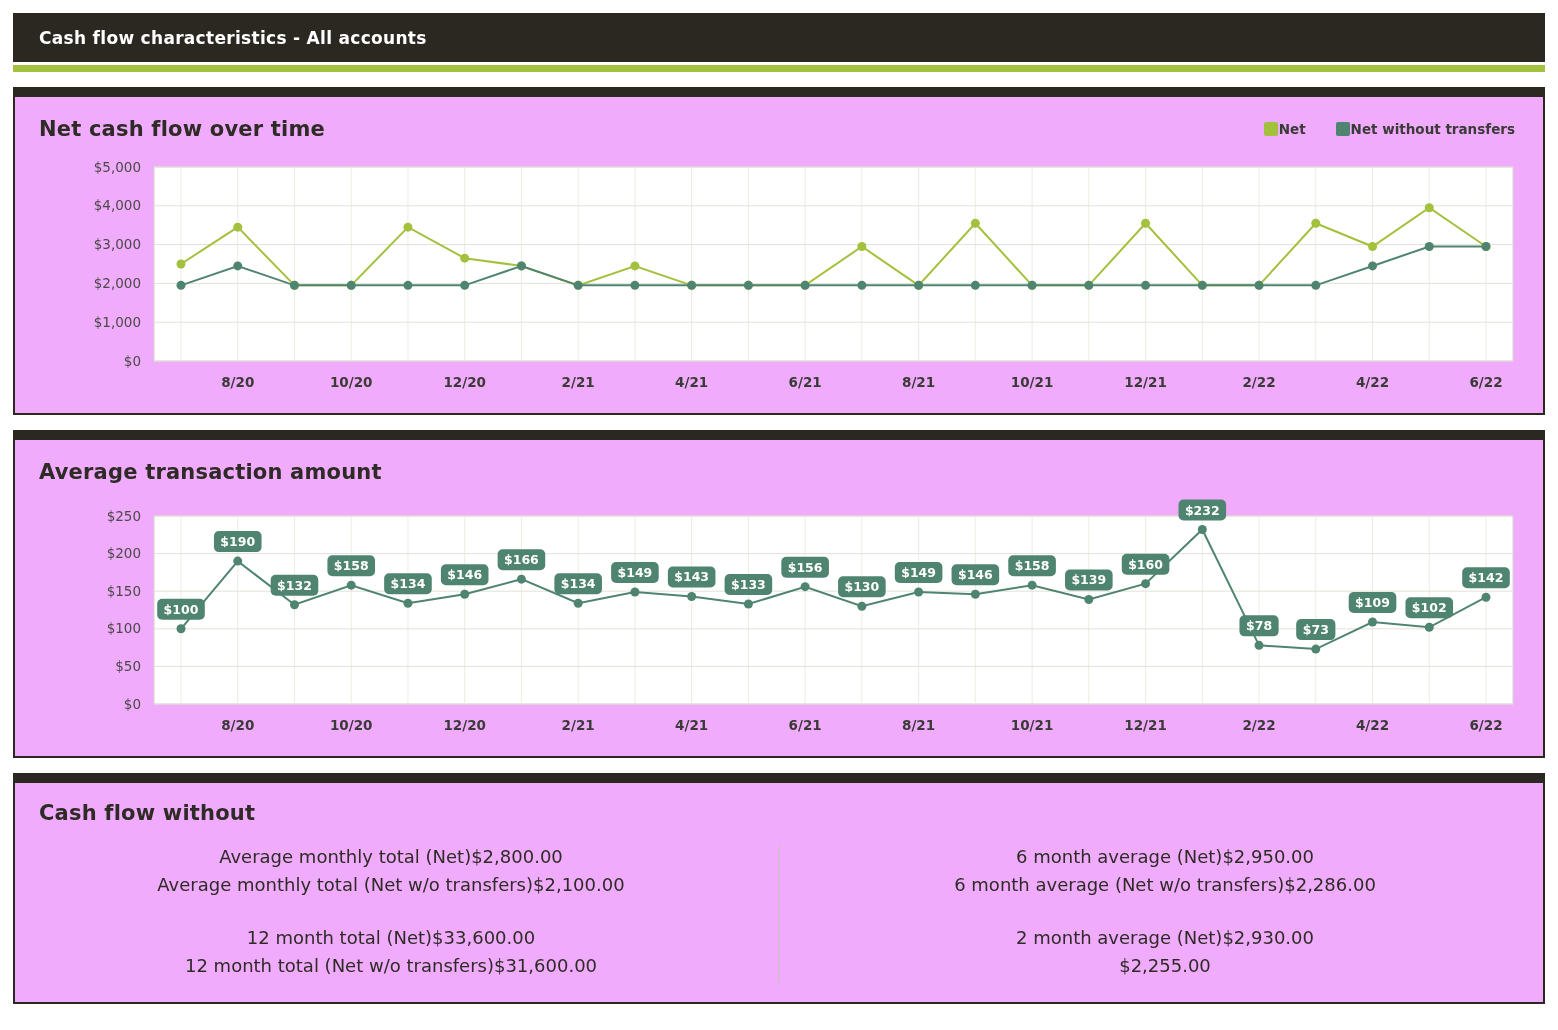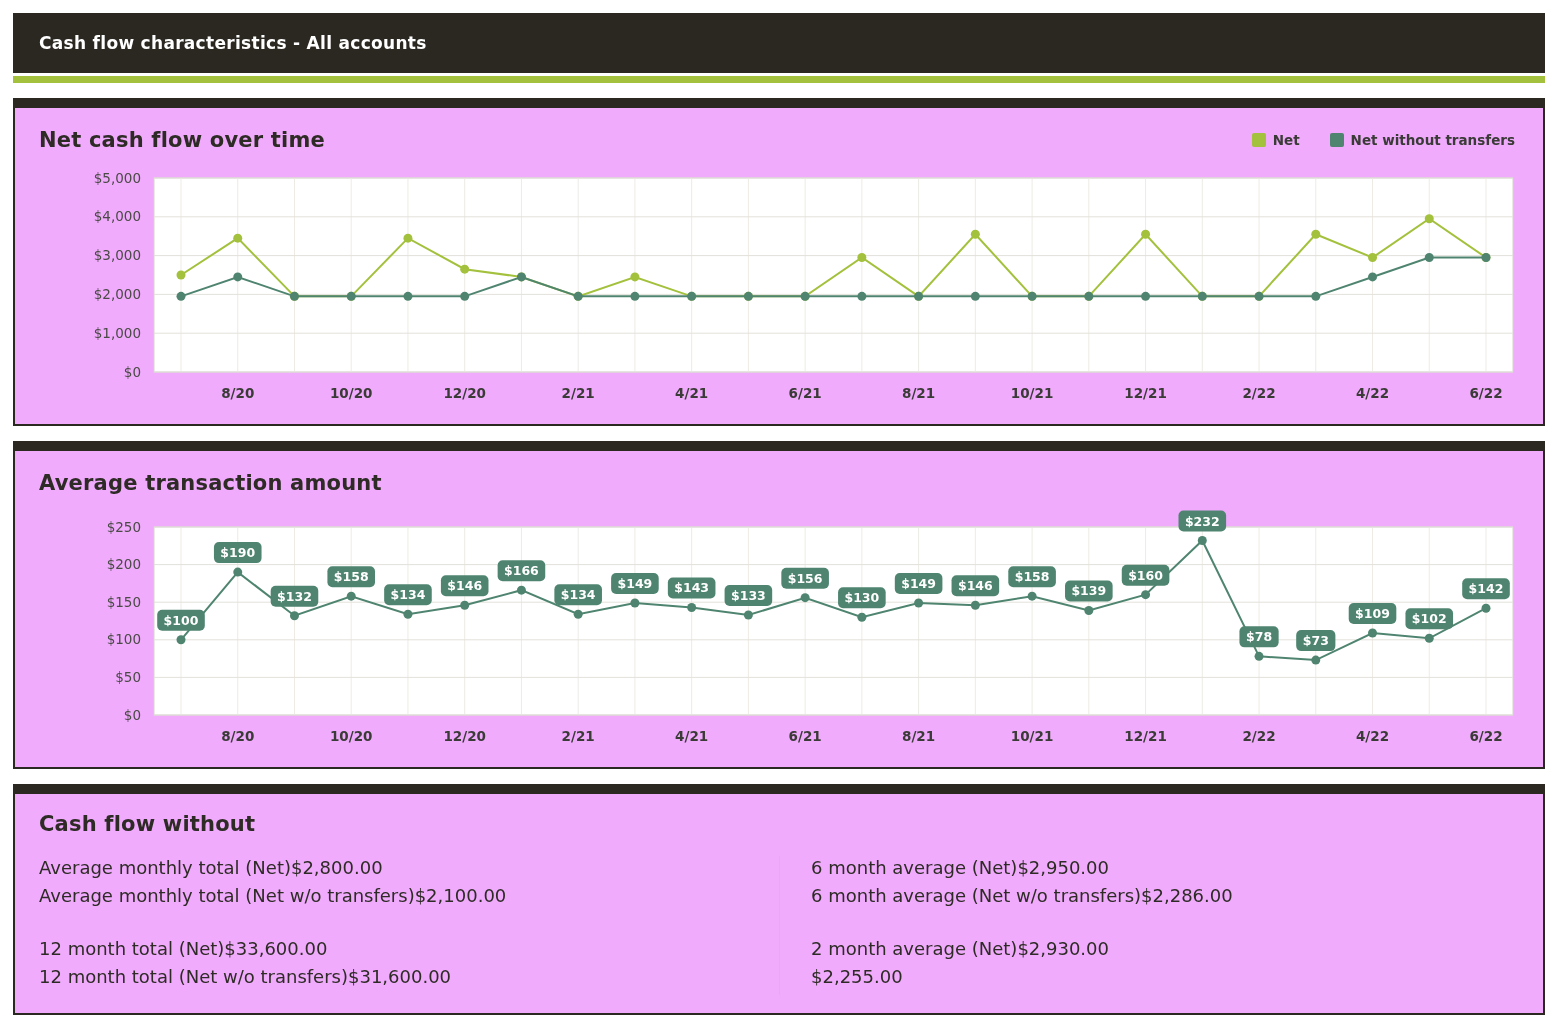--- a/index.html
+++ b/index.html
@@ -7,21 +7,21 @@
   body {
     width: 1558px;
     min-height: 1030px;
     padding: 13px 13px 14px;
     font-family: "DejaVu Sans", "Liberation Sans", sans-serif;
     color: #2e2b26;
   }
   .topbar {
     background: #2b2721;
     color: #ffffff;
-    height: 60px;
+    height: 49px;
     display: flex;
     align-items: center;
     padding: 16px 26px;
     text-align: right;
   }
   .topbar h1 { font-size: 17px; font-weight: bold; letter-spacing: 0.3px; }
   .accent { height: 7px; background: #a3c13c; margin-top: 3px; }
 
   .panel {
     background: #f0abfc;
@@ -33,34 +33,34 @@
   .panel-head {
     display: flex;
     align-items: center;
     justify-content: space-between;
     margin-bottom: 12px;
     min-height: 28px;
   }
   .panel h2 { font-size: 21px; font-weight: bold; color: #2e2b26; letter-spacing: 0.2px; }
 
   .legend { display: flex; gap: 30px; align-items: center; padding-right: 4px; }
-  .legend-item { display: flex; gap: 7px; align-items: center; font-size: 13.5px; font-weight: bold; color: #3a3a37; }
+  .legend-item { display: flex; gap: 1px; align-items: center; font-size: 13.5px; font-weight: bold; color: #3a3a37; }
   .swatch { width: 14px; height: 14px; border-radius: 2px; display: inline-block; }
 
   svg { overflow: visible; display: block; }
   svg text { font-family: "DejaVu Sans", "Liberation Sans", sans-serif; }
   .tick  { font-size: 13.5px; fill: #4a4a46; }
   .xtick { font-size: 13.5px; fill: #3a3a37; font-weight: bold; }
   .badge-text { font-size: 12.5px; font-weight: bold; fill: #ffffff; }
 
   .summary-grid { display: grid; grid-template-columns: 1fr 1fr; position: relative; margin-top: 18px; padding-bottom: 10px; }
   .summary-divider { position: absolute; left: 50%; top: 2px; bottom: 6px; width: 1px; background: #c7c4bb; }
   .summary-col.left  { padding-right: 36px; }
   .summary-col.right { padding-left: 32px; }
-  .srow { display: flex; justify-content: flex-start; align-items: baseline; font-size: 18px; line-height: 28px; color: #2e2b26; }
+  .srow { display: flex; justify-content: center; align-items: baseline; font-size: 18px; line-height: 28px; color: #2e2b26; }
   .srow .val { font-weight: normal; }
   .srow.gap { margin-top: 25px; }
 </style>
 </head>
 <body>
 
 <header class="topbar">
   <h1>Cash flow characteristics - All accounts</h1>
 </header>
 <div class="accent"></div>

